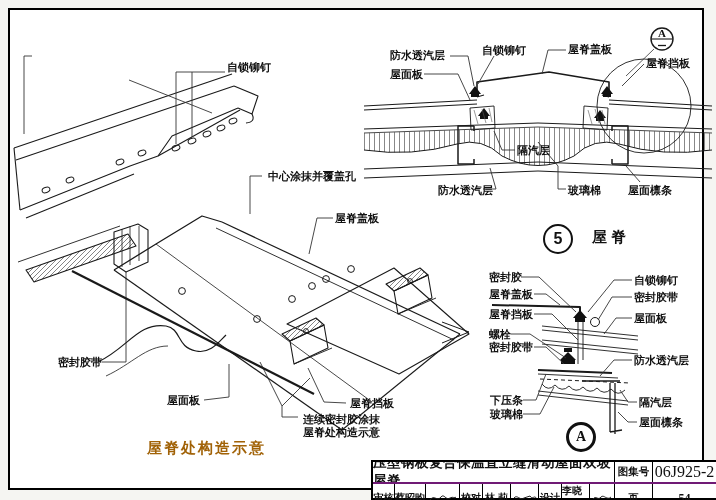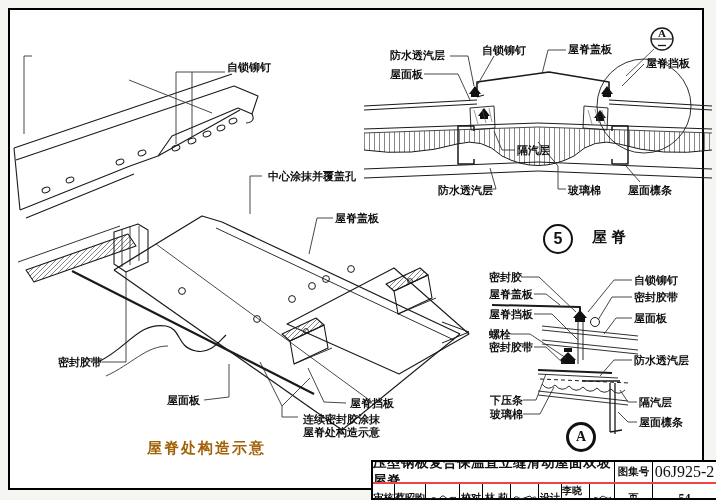--- a/index.html
+++ b/index.html
@@ -13,21 +13,21 @@
   .drawing svg{position:absolute;left:0;top:0;}
   .marker5{position:absolute;left:528px;top:211px;width:120px;height:36px;}
   .circle5{position:absolute;left:5px;top:3px;width:26px;height:26px;border:2.5px solid #111;border-radius:50%;
            text-align:center;line-height:26px;font-size:16px;font-weight:bold;}
   .marker5 .mlabel{position:absolute;left:54px;top:7px;font-size:15px;font-weight:bold;letter-spacing:4px;}
   .circleA{position:absolute;width:24px;height:24px;border:3px solid #111;border-radius:50%;
            text-align:center;line-height:24px;font-size:14px;font-weight:bold;font-family:"Liberation Serif",serif;}
   
   .tblock{position:absolute;left:361px;top:450px;width:347px;height:40px;border:2px solid #000;box-sizing:border-box;
           background:#fff;display:flex;flex-direction:column;}
-  .tbrow1{display:flex;height:22px;border-bottom:2px solid #ef4444;box-sizing:border-box;}
+  .tbrow1{display:flex;height:22px;border-bottom:2px solid #701a75;box-sizing:border-box;}
   .tbrow2{display:flex;flex:1;}
   .tbc{display:flex;align-items:center;justify-content:center;box-sizing:border-box;overflow:hidden;}
   .bl{border-left:1.5px solid #000;}
   .tb-title{width:241px;font-size:13.5px;font-weight:bold;letter-spacing:.5px;}
   .tb-atlas-lbl{width:38px;font-size:10.5px;font-weight:bold;}
   .tb-atlas-val{flex:1;font-size:16px;font-weight:normal;font-family:"Liberation Serif",serif;}
   .r2{font-size:10px;font-weight:bold;}
   .sig svg{display:block;}
 </style>
 </head>

